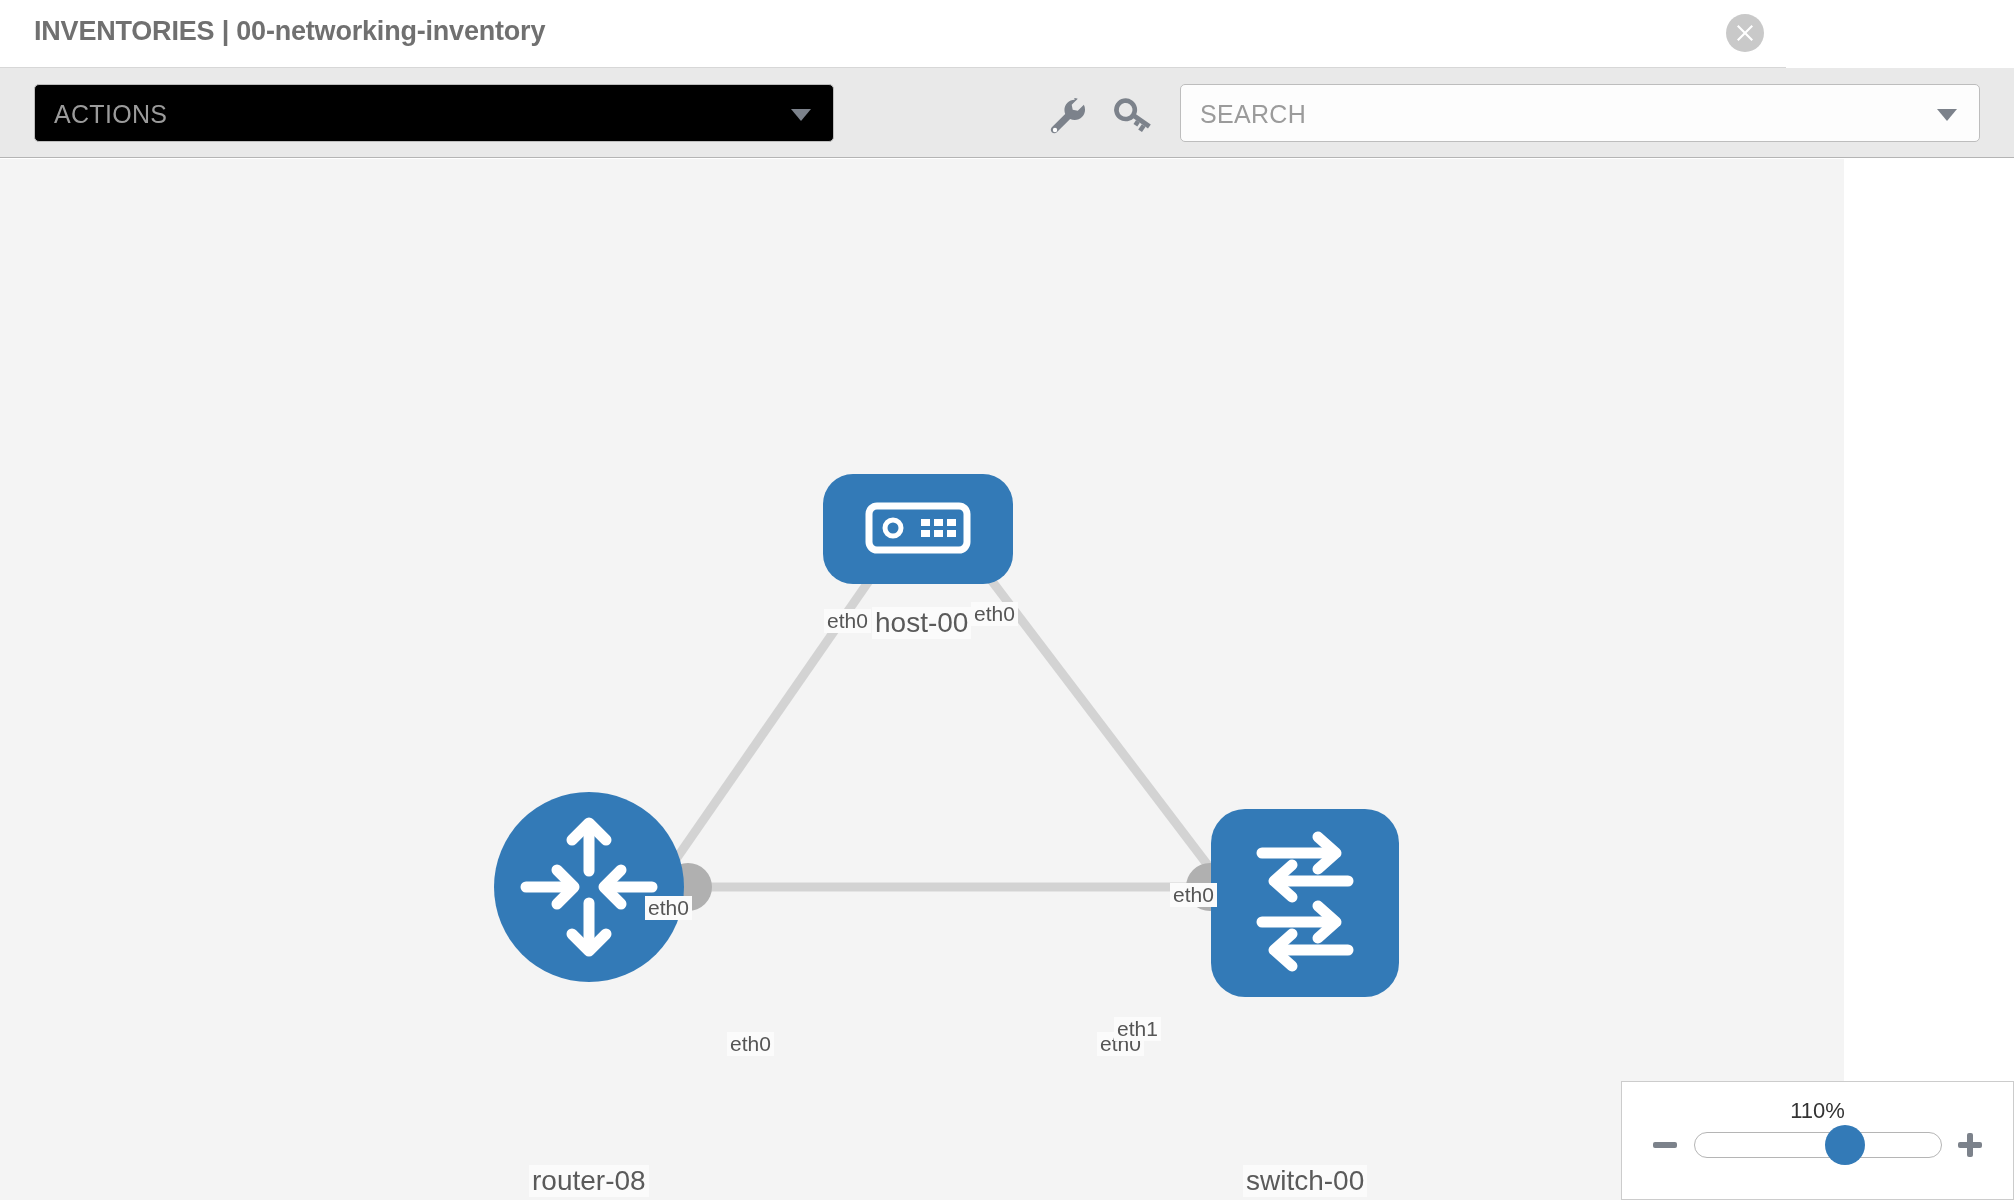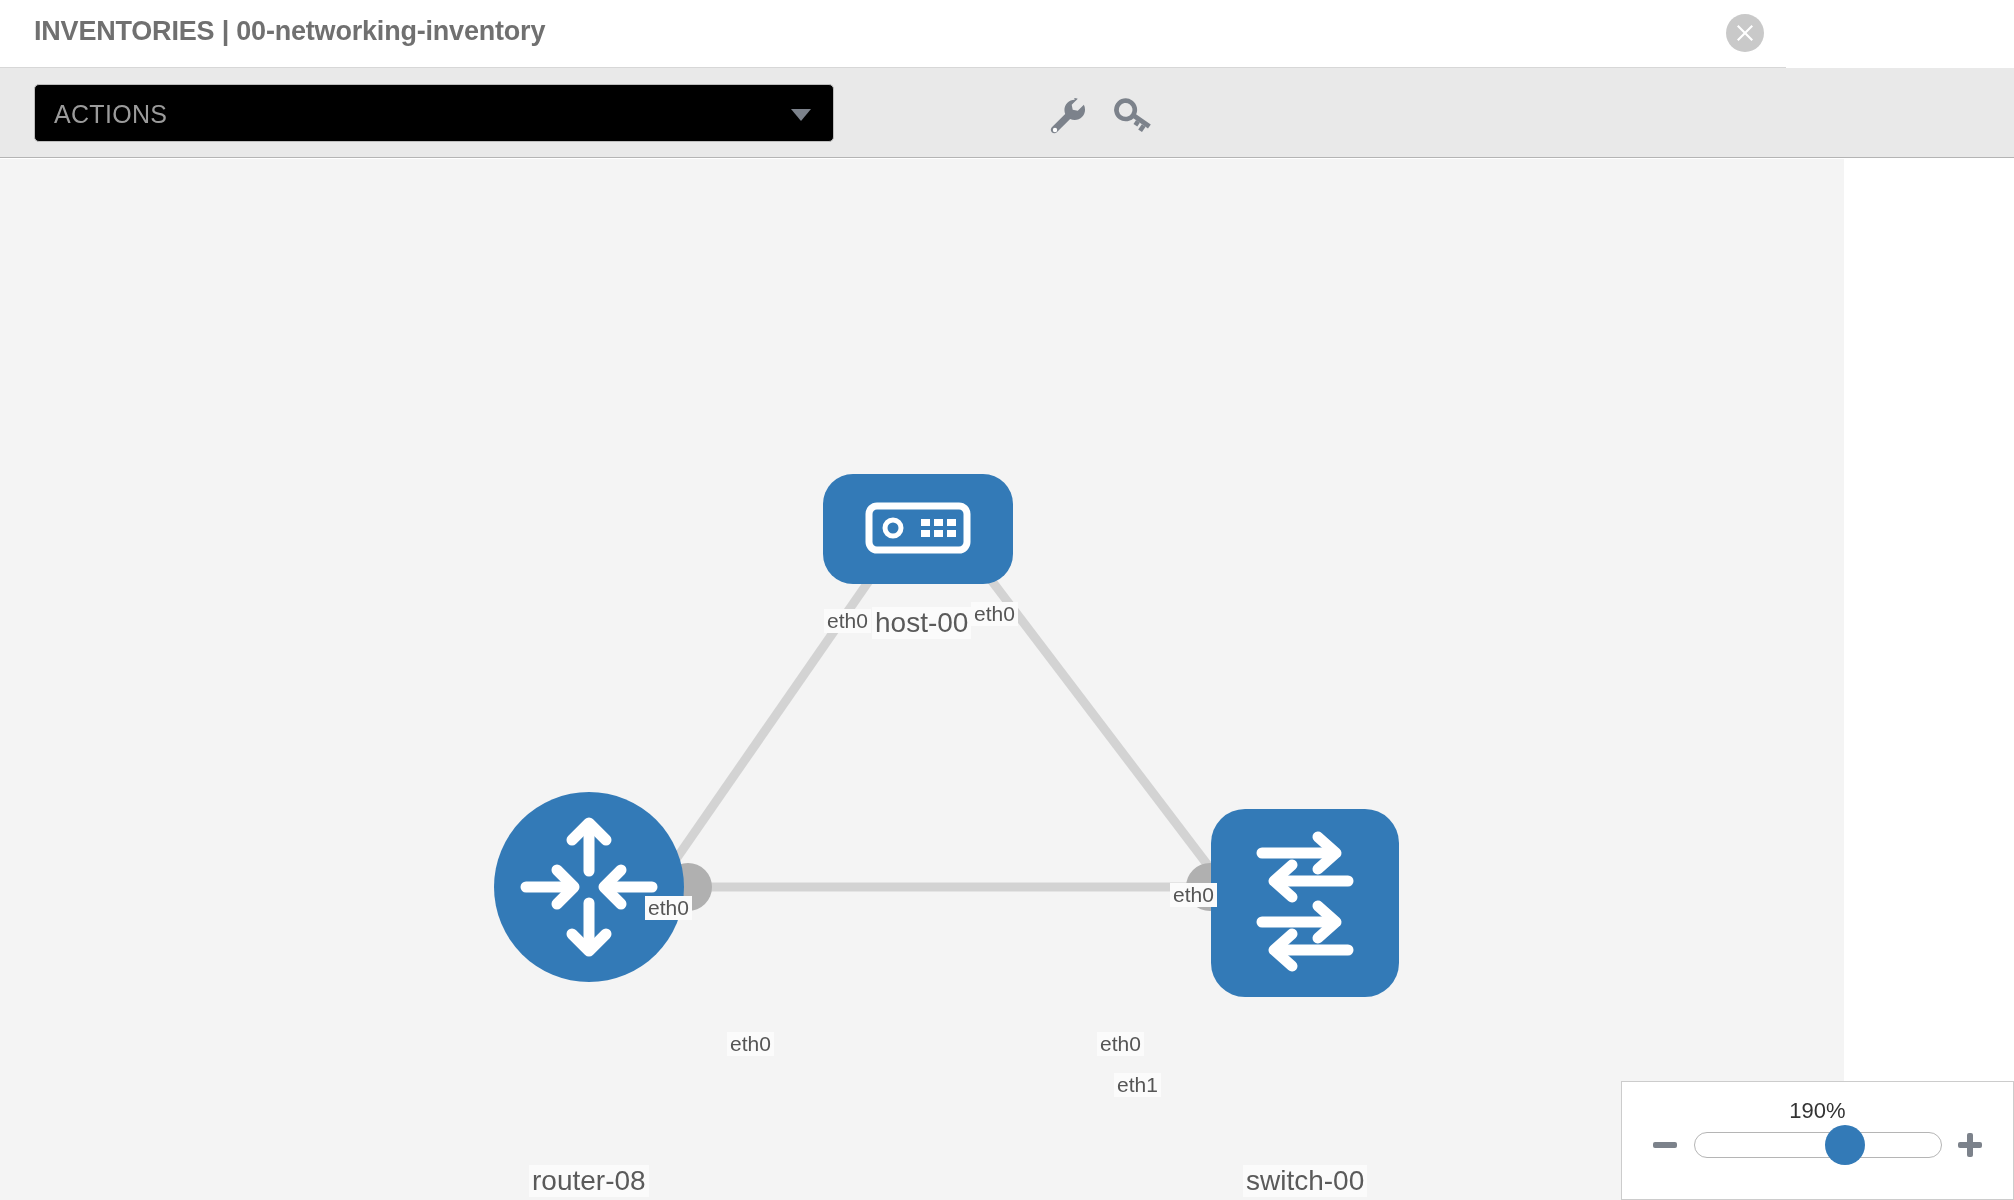--- a/index.html
+++ b/index.html
@@ -156,20 +156,24 @@
     <svg width="46" height="46" viewBox="0 0 46 46">
       <g transform="rotate(35 23 23)">
         <circle cx="14" cy="23" r="9.2" fill="none" stroke="#7c828b" stroke-width="4.6"></circle>
         <rect x="22" y="20.6" width="21" height="4.8" fill="#7c828b"></rect>
         <rect x="35.5" y="25.4" width="4.6" height="6.4" fill="#7c828b"></rect>
         <rect x="28.5" y="25.4" width="4.6" height="4.6" fill="#7c828b"></rect>
       </g>
     </svg>
   </div>
 
+  <div class="search-box">
+    <span class="search-label">SEARCH</span>
+    <span class="caret"></span>
+  </div>
 
   <div class="canvas">
 
     <svg id="topology" width="2014" height="1041">
 
       <g>
         <line x1="898" y1="380" x2="647" y2="742" stroke="#d3d3d3" stroke-width="9"></line>
         <line x1="960" y1="380" x2="1235" y2="742" stroke="#d3d3d3" stroke-width="9"></line>
         <line x1="690" y1="728" x2="1212" y2="728" stroke="#d3d3d3" stroke-width="9"></line>
       </g>
@@ -232,29 +236,29 @@
         </g>
       </g>
     </svg>
 
     <span class="iface-label" style="left:824px; top:450px;">eth0</span>
     <span class="iface-label" style="left:971px; top:443px;">eth0</span>
     <span class="iface-label" style="left:645px; top:737px;">eth0</span>
     <span class="iface-label" style="left:1170px; top:724px;">eth0</span>
     <span class="iface-label" style="left:727px; top:873px;">eth0</span>
     <span class="iface-label" style="left:1097px; top:873px;">eth0</span>
-    <span class="iface-label" style="left:1114px; top:914px;">eth1</span>
+    <span class="iface-label" style="left:1114px; top:858px;">eth1</span>
 
     <span class="node-label" style="left:872px; top:432px;">host-00</span>
     <span class="node-label" style="left:529px; top:990px;">router-08</span>
     <span class="node-label" style="left:1243px; top:990px;">switch-00</span>
   </div>
 
   <div class="zoom-panel">
-    <div class="zoom-value">190%</div>
+    <div class="zoom-value">110%</div>
 
     <div class="zoom-minus">
       <svg width="30" height="30" viewBox="0 0 30 30">
         <rect x="3" y="12" width="24" height="6" rx="2" fill="#7c828b"></rect>
       </svg>
     </div>
 
     <div class="zoom-track"></div>
     <div class="zoom-thumb" style="left: 203px;"></div>
 

